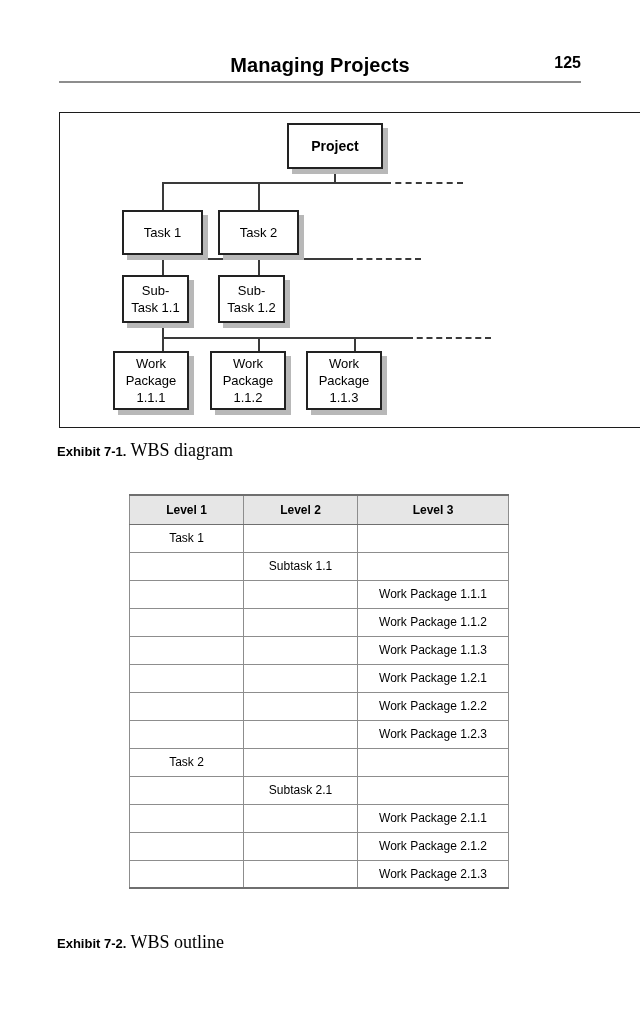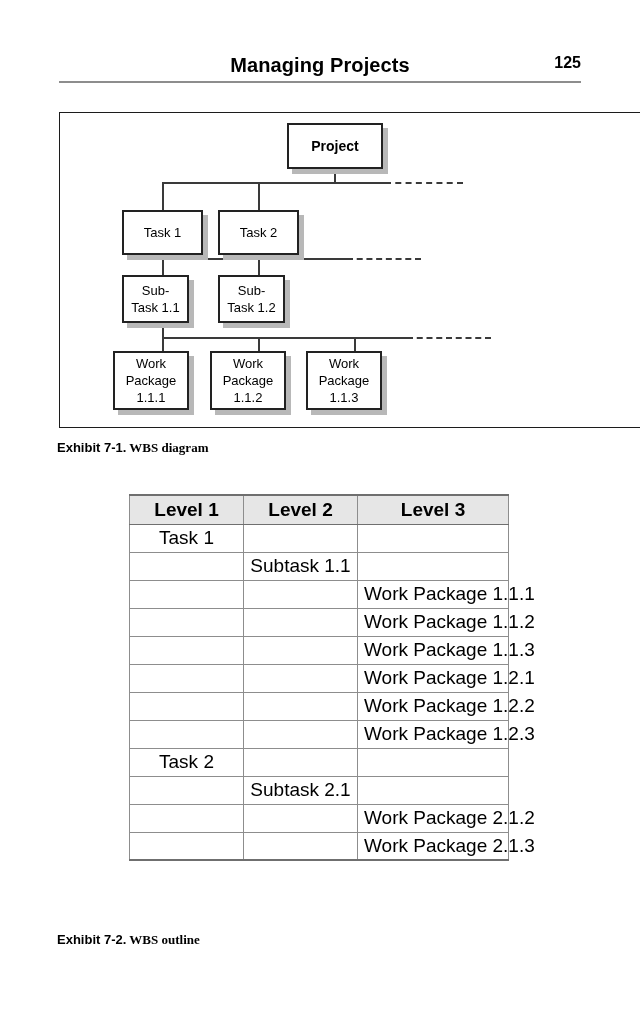--- a/index.html
+++ b/index.html
@@ -101,22 +101,22 @@
     font-size: 13.5px;
     white-space: nowrap;
   }
   .exhibit-caption .cap-label {
     font-family: "Liberation Sans", sans-serif;
     font-weight: bold;
     font-size: 13px;
   }
   .exhibit-caption .cap-text {
     font-family: "Liberation Serif", serif;
-    font-weight: bold;
-    font-size: 13px;
+    font-weight: normal;
+    font-size: 18px;
   }
   #caption-1 { top: 440px; }
   #caption-2 { top: 932px; }
 
   
   #wbs-table {
     position: absolute;
     left: 129px;
     top: 494px;
     width: 379px;
@@ -127,21 +127,21 @@
   #wbs-table col.c1 { width: 114px; }
   #wbs-table col.c2 { width: 114px; }
   #wbs-table col.c3 { width: 151px; }
   #wbs-table th,
   #wbs-table td {
     height: 28px;
     padding: 0 6px;
     border: 1px solid #8d8d8d;
     text-align: center;
     vertical-align: middle;
-    font-size: 19px;
+    font-size: 12px;
     box-sizing: border-box;
     white-space: nowrap;
   }
   #wbs-table th {
     background: #e6e6e6;
     font-weight: bold;
     border-top: 2px solid #6f6f6f;
     border-bottom: 1px solid #6f6f6f;
     height: 29px;
   }
@@ -283,20 +283,25 @@
         <td class="empty"></td>
       </tr>
       <tr>
         <td class="empty"></td>
         <td>Subtask 2.1</td>
         <td class="empty"></td>
       </tr>
       <tr>
         <td class="empty"></td>
         <td class="empty"></td>
+        <td>Work Package 2.1.1</td>
+      </tr>
+      <tr>
+        <td class="empty"></td>
+        <td class="empty"></td>
         <td>Work Package 2.1.2</td>
       </tr>
       <tr>
         <td class="empty"></td>
         <td class="empty"></td>
         <td>Work Package 2.1.3</td>
       </tr>
     </tbody>
 </table>
 

